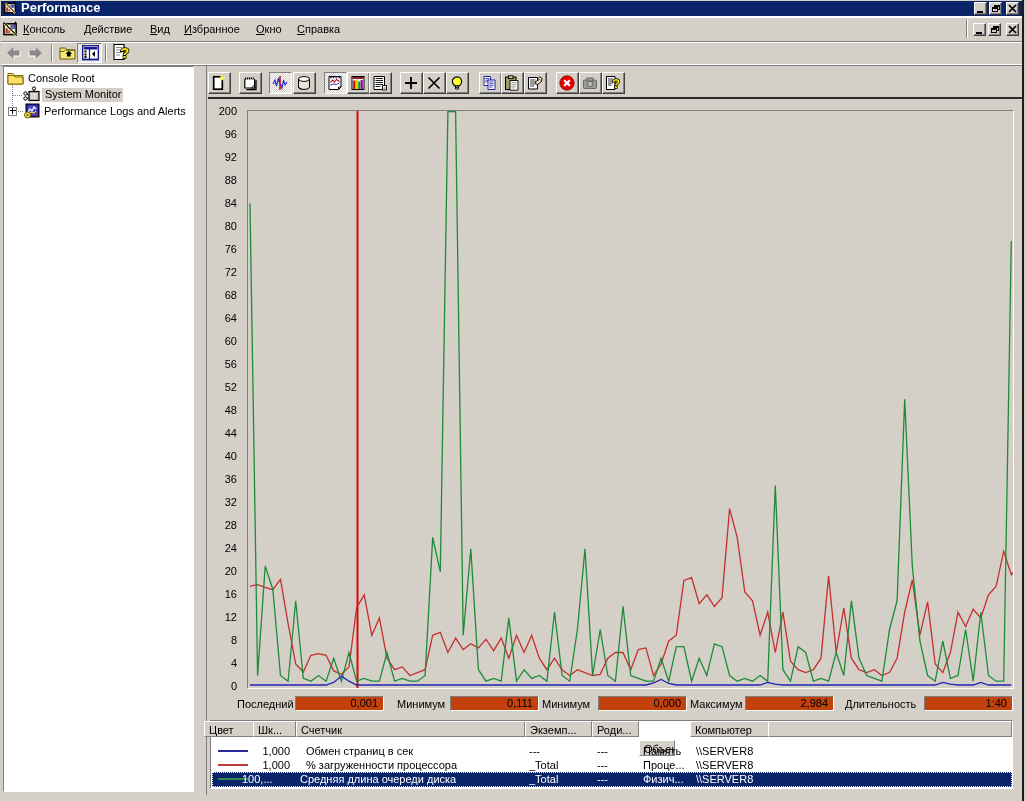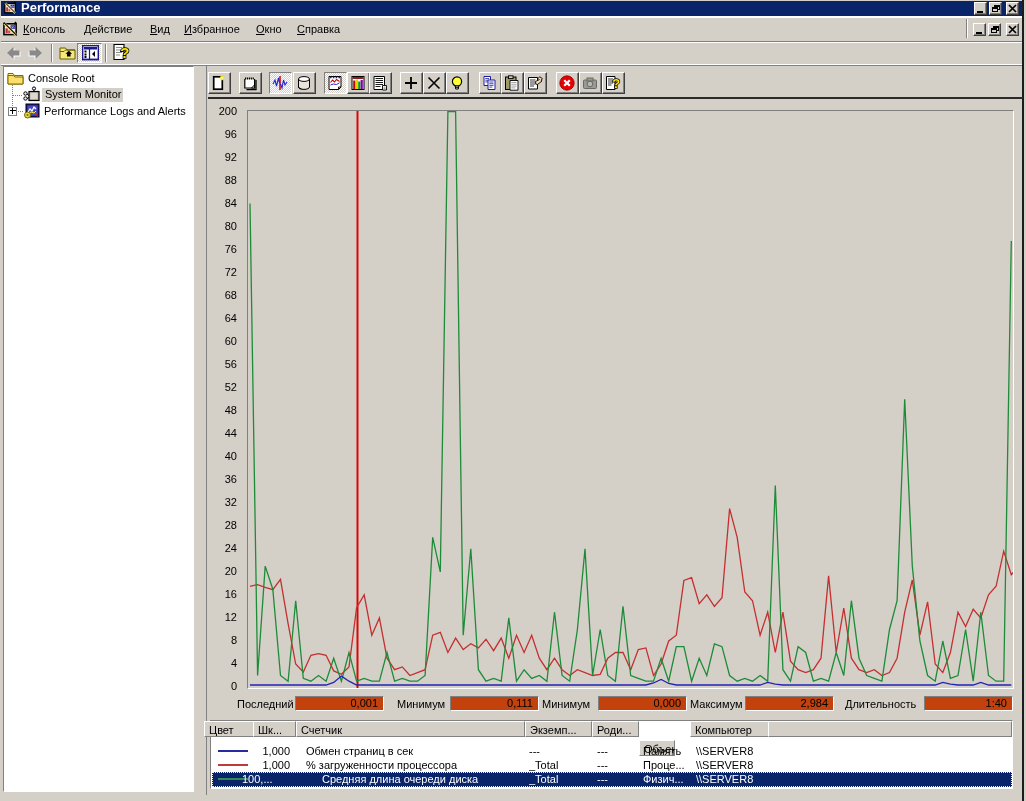--- a/index.html
+++ b/index.html
@@ -314,16 +314,16 @@
 <div class="abs" style="left:218px;top:764px;width:30px;height:1.5px;background:#c03a3a"></div>
 <div class="cell" style="left:253px;top:758px;width:37px;text-align:right;height:14px;line-height:14px">1,000</div>
 <div class="cell" style="left:306px;top:758px;width:218px;height:14px;line-height:14px">% загруженности процессора</div>
 <div class="cell" style="left:529px;top:758px;width:62px;height:14px;line-height:14px">_Total</div>
 <div class="cell" style="left:597px;top:758px;width:41px;height:14px;line-height:14px">---</div>
 <div class="cell" style="left:643px;top:758px;width:46px;height:14px;line-height:14px">Проце...</div>
 <div class="cell" style="left:696px;top:758px;width:70px;height:14px;line-height:14px">\\SERVER8</div>
 <div class="abs" style="left:211.5px;top:772px;width:800px;height:15px;background:#0A246A;outline:1px dotted #f0f0f0;outline-offset:-1px"></div>
 <div class="abs" style="left:218px;top:778px;width:30px;height:1.5px;background:#2e8b57"></div>
 <div class="cell" style="left:242px;top:772px;width:37px;text-align:left;color:#fff;height:15px;line-height:15px">100,...</div>
-<div class="cell" style="left:322px;top:772px;width:218px;color:#fff;height:28px;line-height:15px">Средняя длина очереди диска</div>
+<div class="cell" style="left:300px;top:772px;width:218px;color:#fff;height:28px;line-height:15px">Средняя длина очереди диска</div>
 <div class="cell" style="left:529px;top:772px;width:62px;color:#fff;height:15px;line-height:15px">_Total</div>
 <div class="cell" style="left:597px;top:772px;width:41px;color:#fff;height:15px;line-height:15px">---</div>
 <div class="cell" style="left:643px;top:772px;width:46px;color:#fff;height:15px;line-height:15px">Физич...</div>
 <div class="cell" style="left:696px;top:772px;width:70px;color:#fff;height:15px;line-height:15px">\\SERVER8</div>
 </body></html>

